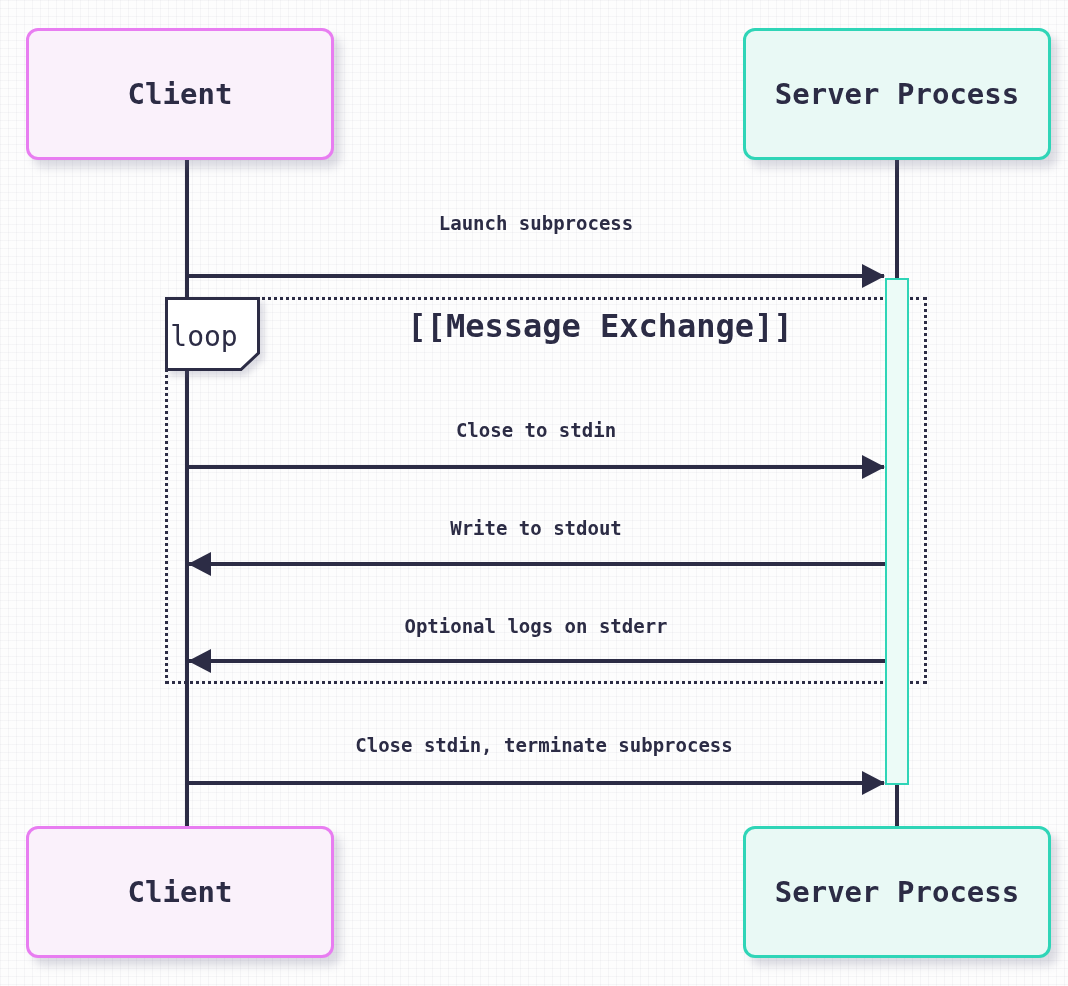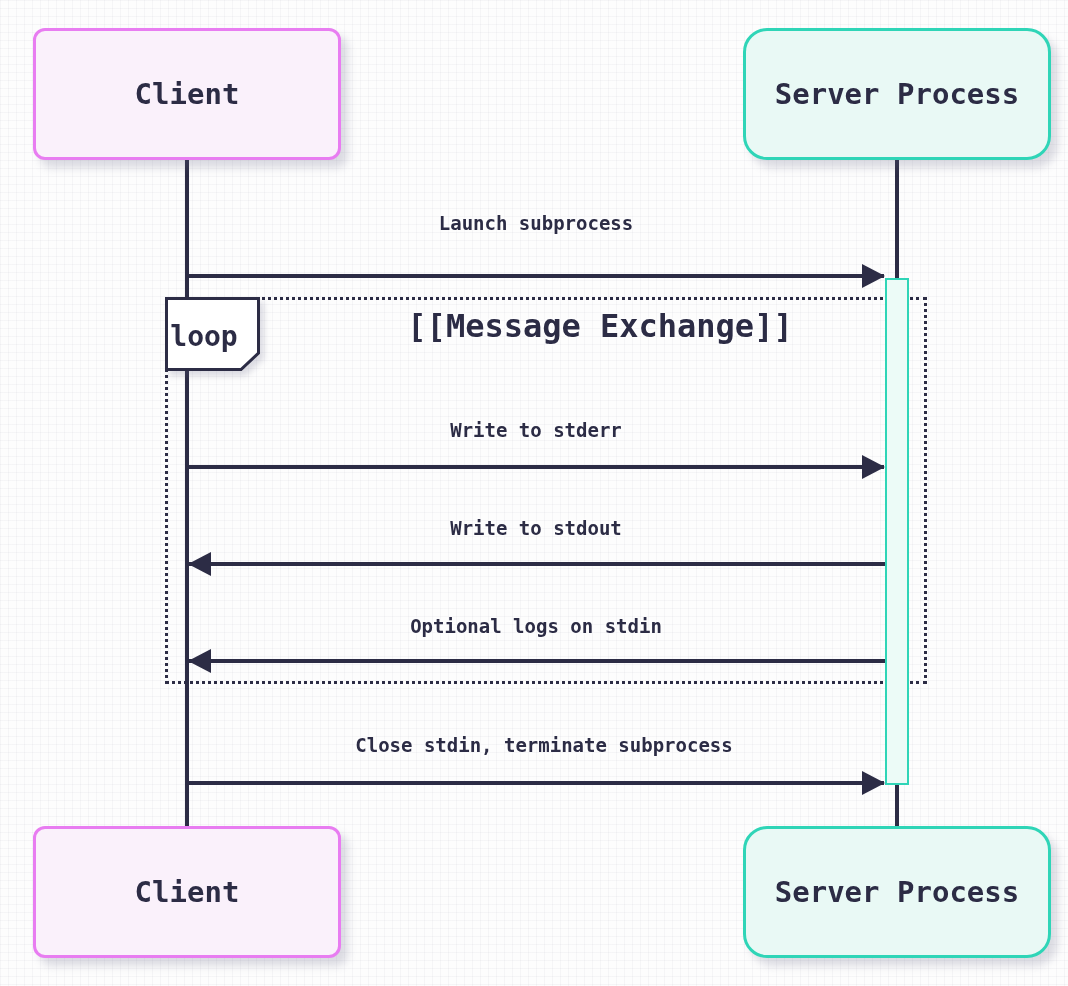--- a/index.html
+++ b/index.html
@@ -18,42 +18,42 @@
   
   .actor{
     width:308px;height:132px;border-radius:12px;
     border:3.5px solid;box-sizing:border-box;
     display:flex;align-items:center;justify-content:center;
     font-size:29px;font-weight:600;letter-spacing:0;
     box-shadow:7px 8px 8px rgba(100,100,130,0.22);
     z-index:6;
   }
   .actor.client{border-color:var(--client-border,#e87df1);background:var(--client-fill,#faf1fb);}
-  .actor.server{border-color:var(--server-border,#2fd5b7);background:var(--server-fill,#e9f9f5);border-radius:24px;}
+  .actor.server{border-color:var(--server-border,#2fd5b7);background:var(--server-fill,#e9f9f5);}
   .actor.top{top:28px;}
   .actor.bottom{top:826px;}
-  .actor.left{left:33px;}
+  .actor.left{left:26px;}
   .actor.right{left:743px;}
 
   
   .lifeline{width:3.5px;top:160px;height:666px;background:var(--line,#2c2c45);z-index:1;}
   .lifeline.client{left:185px;}
   .lifeline.server{left:895px;}
 
   
   .loop-frame{
     left:165px;top:297px;width:762px;height:387px;box-sizing:border-box;
     border:3px dotted var(--line,#2c2c45);z-index:2;
   }
   .loop-label{left:165px;top:297px;width:95px;height:74px;z-index:7;
     filter:drop-shadow(4px 5px 3px rgba(100,100,130,0.22));}
   .loop-label-text{
     left:165px;top:297px;width:78px;height:78px;z-index:8;
     display:flex;align-items:center;justify-content:center;
-    font-size:28px;font-weight:700;
+    font-size:28px;font-weight:400;
   }
   .loop-title{
     left:600px;top:326px;transform:translate(-50%,-50%);z-index:5;
     font-size:32px;font-weight:600;white-space:nowrap;
     text-shadow:0 0 4px #fff, 0 0 4px #fff;
   }
 
   
   .activation{
     left:885px;top:278px;width:24px;height:507px;box-sizing:border-box;
@@ -92,33 +92,33 @@
 <div class="abs activation"></div>
 
 <div class="abs msg-label" style="left:536px;top:223px;">Launch subprocess</div>
 <div class="abs msg-arrow" style="left:187px;top:264px;width:697px;">
   <div class="line"></div>
   <div class="head-right"></div>
 </div>
 
 <div class="abs loop-title">[[Message Exchange]]</div>
 
-<div class="abs msg-label" style="left:536px;top:430px;">Write to stderr</div>
+<div class="abs msg-label" style="left:536px;top:430px;">Close to stdin</div>
 <div class="abs msg-arrow" style="left:187px;top:455px;width:697px;">
   <div class="line"></div>
   <div class="head-right"></div>
 </div>
 
 <div class="abs msg-label" style="left:536px;top:528px;">Write to stdout</div>
 <div class="abs msg-arrow" style="left:189px;top:552px;width:696px;">
   <div class="line"></div>
   <div class="head-left"></div>
 </div>
 
-<div class="abs msg-label" style="left:536px;top:626px;">Optional logs on stdin</div>
+<div class="abs msg-label" style="left:536px;top:626px;">Optional logs on stderr</div>
 <div class="abs msg-arrow" style="left:189px;top:649px;width:696px;">
   <div class="line"></div>
   <div class="head-left"></div>
 </div>
 
 <div class="abs msg-label" style="left:544px;top:745px;">Close stdin, terminate subprocess</div>
 <div class="abs msg-arrow" style="left:187px;top:771px;width:697px;">
   <div class="line"></div>
   <div class="head-right"></div>
 </div>

